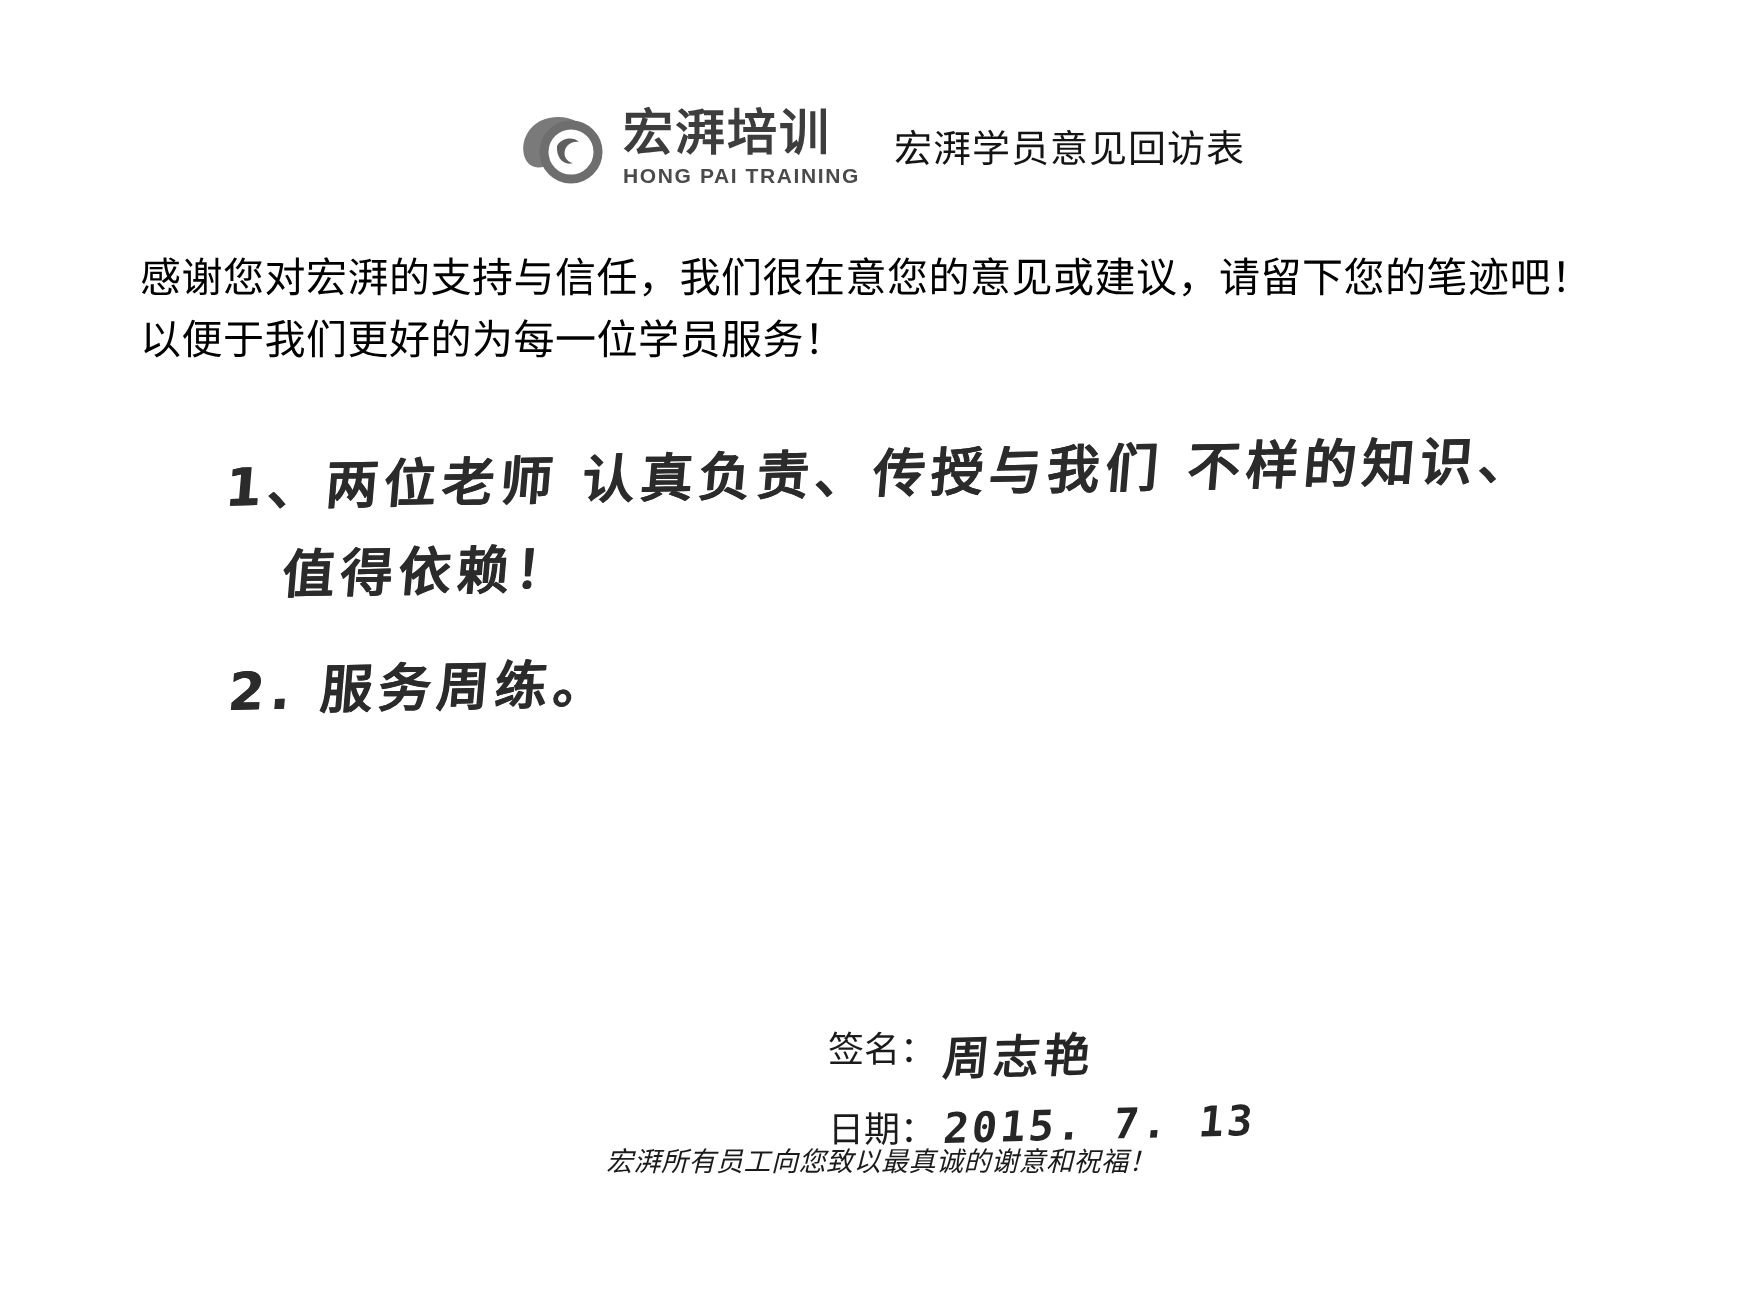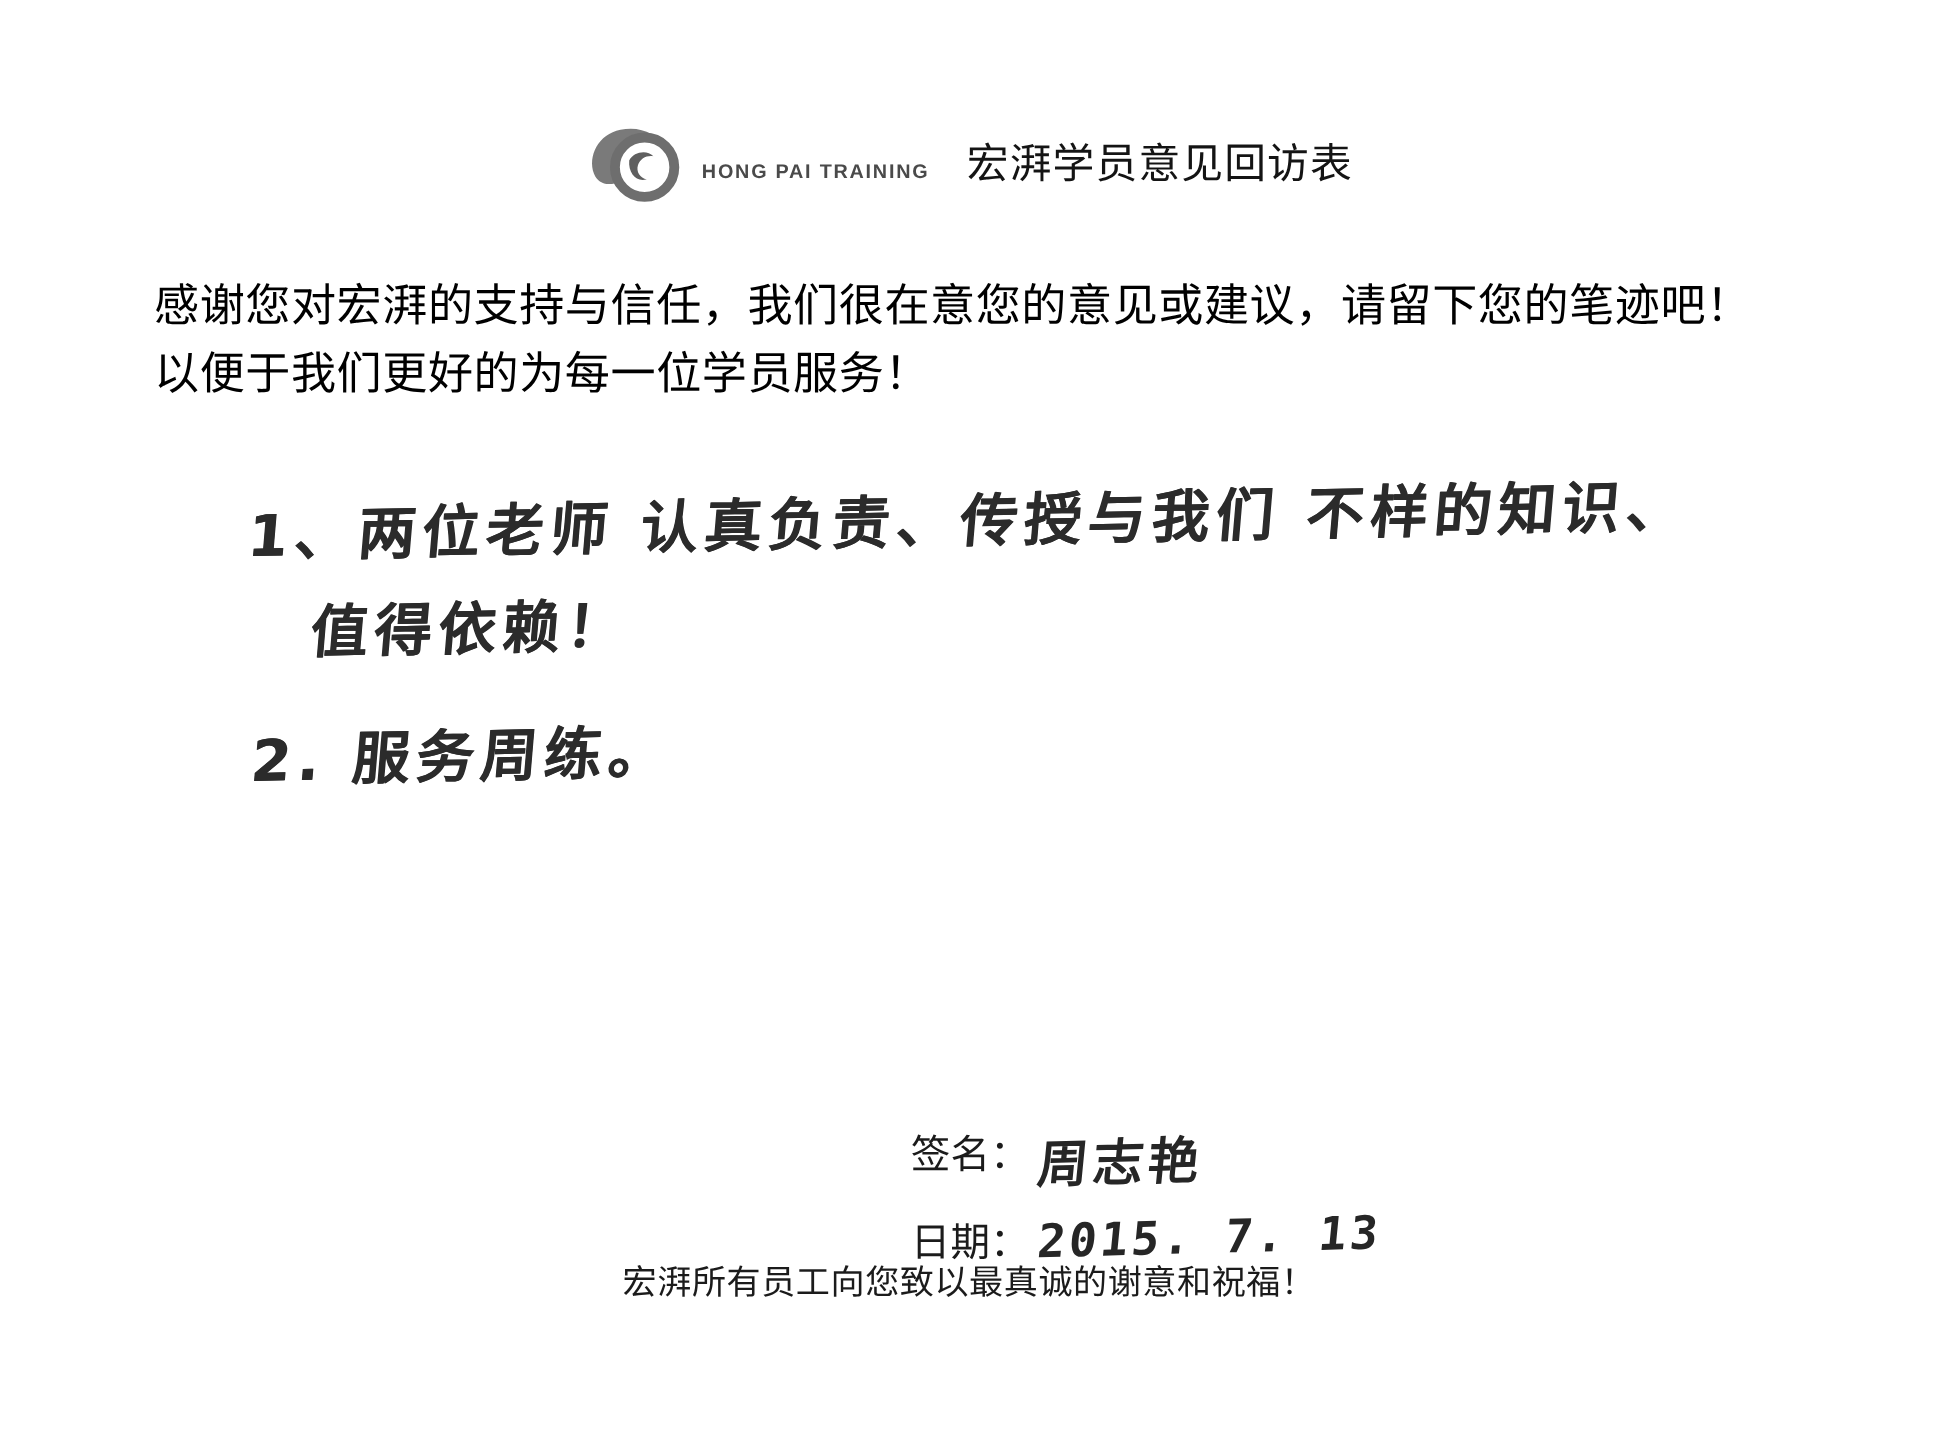--- a/index.html
+++ b/index.html
@@ -48,25 +48,25 @@
   }
   .logo-cn {
     font-family: "Liberation Sans", "DejaVu Sans", sans-serif;
     font-size: 50px;
     font-weight: bold;
     letter-spacing: 2px;
     color: #3d3d3d;
   }
   .logo-en {
     font-family: "Liberation Sans", "DejaVu Sans", sans-serif;
-    font-size: 18px;
+    font-size: 21px;
     font-weight: bold;
     letter-spacing: 1.6px;
     color: #4a4a4a;
-    margin-top: 17px;
+    margin-top: 7px;
   }
   .doc-title {
     font-family: "Liberation Serif", "DejaVu Serif", serif;
     font-size: 38px;
     font-weight: normal;
     letter-spacing: 1px;
     color: #141414;
     padding-bottom: 4px;
   }
 
@@ -142,39 +142,41 @@
     white-space: nowrap;
   }
 
   
   .footer {
     position: absolute;
     top: 1140px;
     left: 0;
     width: 100%;
     text-align: center;
-    font-size: 31px;
+    font-size: 27px;
     letter-spacing: 0.5px;
     color: #1b1b1b;
+    font-style: italic;
   }
 </style>
 </head>
 <body>
 
 <div class="header">
 
   <div class="logo-block">
     <div class="logo-mark">
       <svg width="96" height="78" viewBox="0 0 96 78" xmlns="http://www.w3.org/2000/svg">
         <path d="M8 50 C2 34 12 14 32 10 C50 6 66 14 72 26 C60 18 44 18 34 26 C24 34 24 48 34 56 C22 62 12 60 8 50 Z" fill="#7a7a7a"></path>
         <circle cx="54" cy="44" r="27" fill="none" stroke="#6e6e6e" stroke-width="9"></circle>
         <path d="M40 38 C44 30 56 28 62 34 C56 33 50 36 48 42 C46 48 50 54 56 55 C47 58 39 50 40 38 Z" fill="#5f5f5f"></path>
       </svg>
     </div>
     <div class="logo-words">
+      <span class="logo-cn">宏湃培训</span>
       <span class="logo-en">HONG PAI TRAINING</span>
     </div>
   </div>
 
   <div class="doc-title">宏湃学员意见回访表</div>
 </div>
 
 <div class="intro">感谢您对宏湃的支持与信任，我们很在意您的意见或建议，请留下您的笔迹吧！以便于我们更好的为每一位学员服务！</div>
 
 <div class="handwriting">

